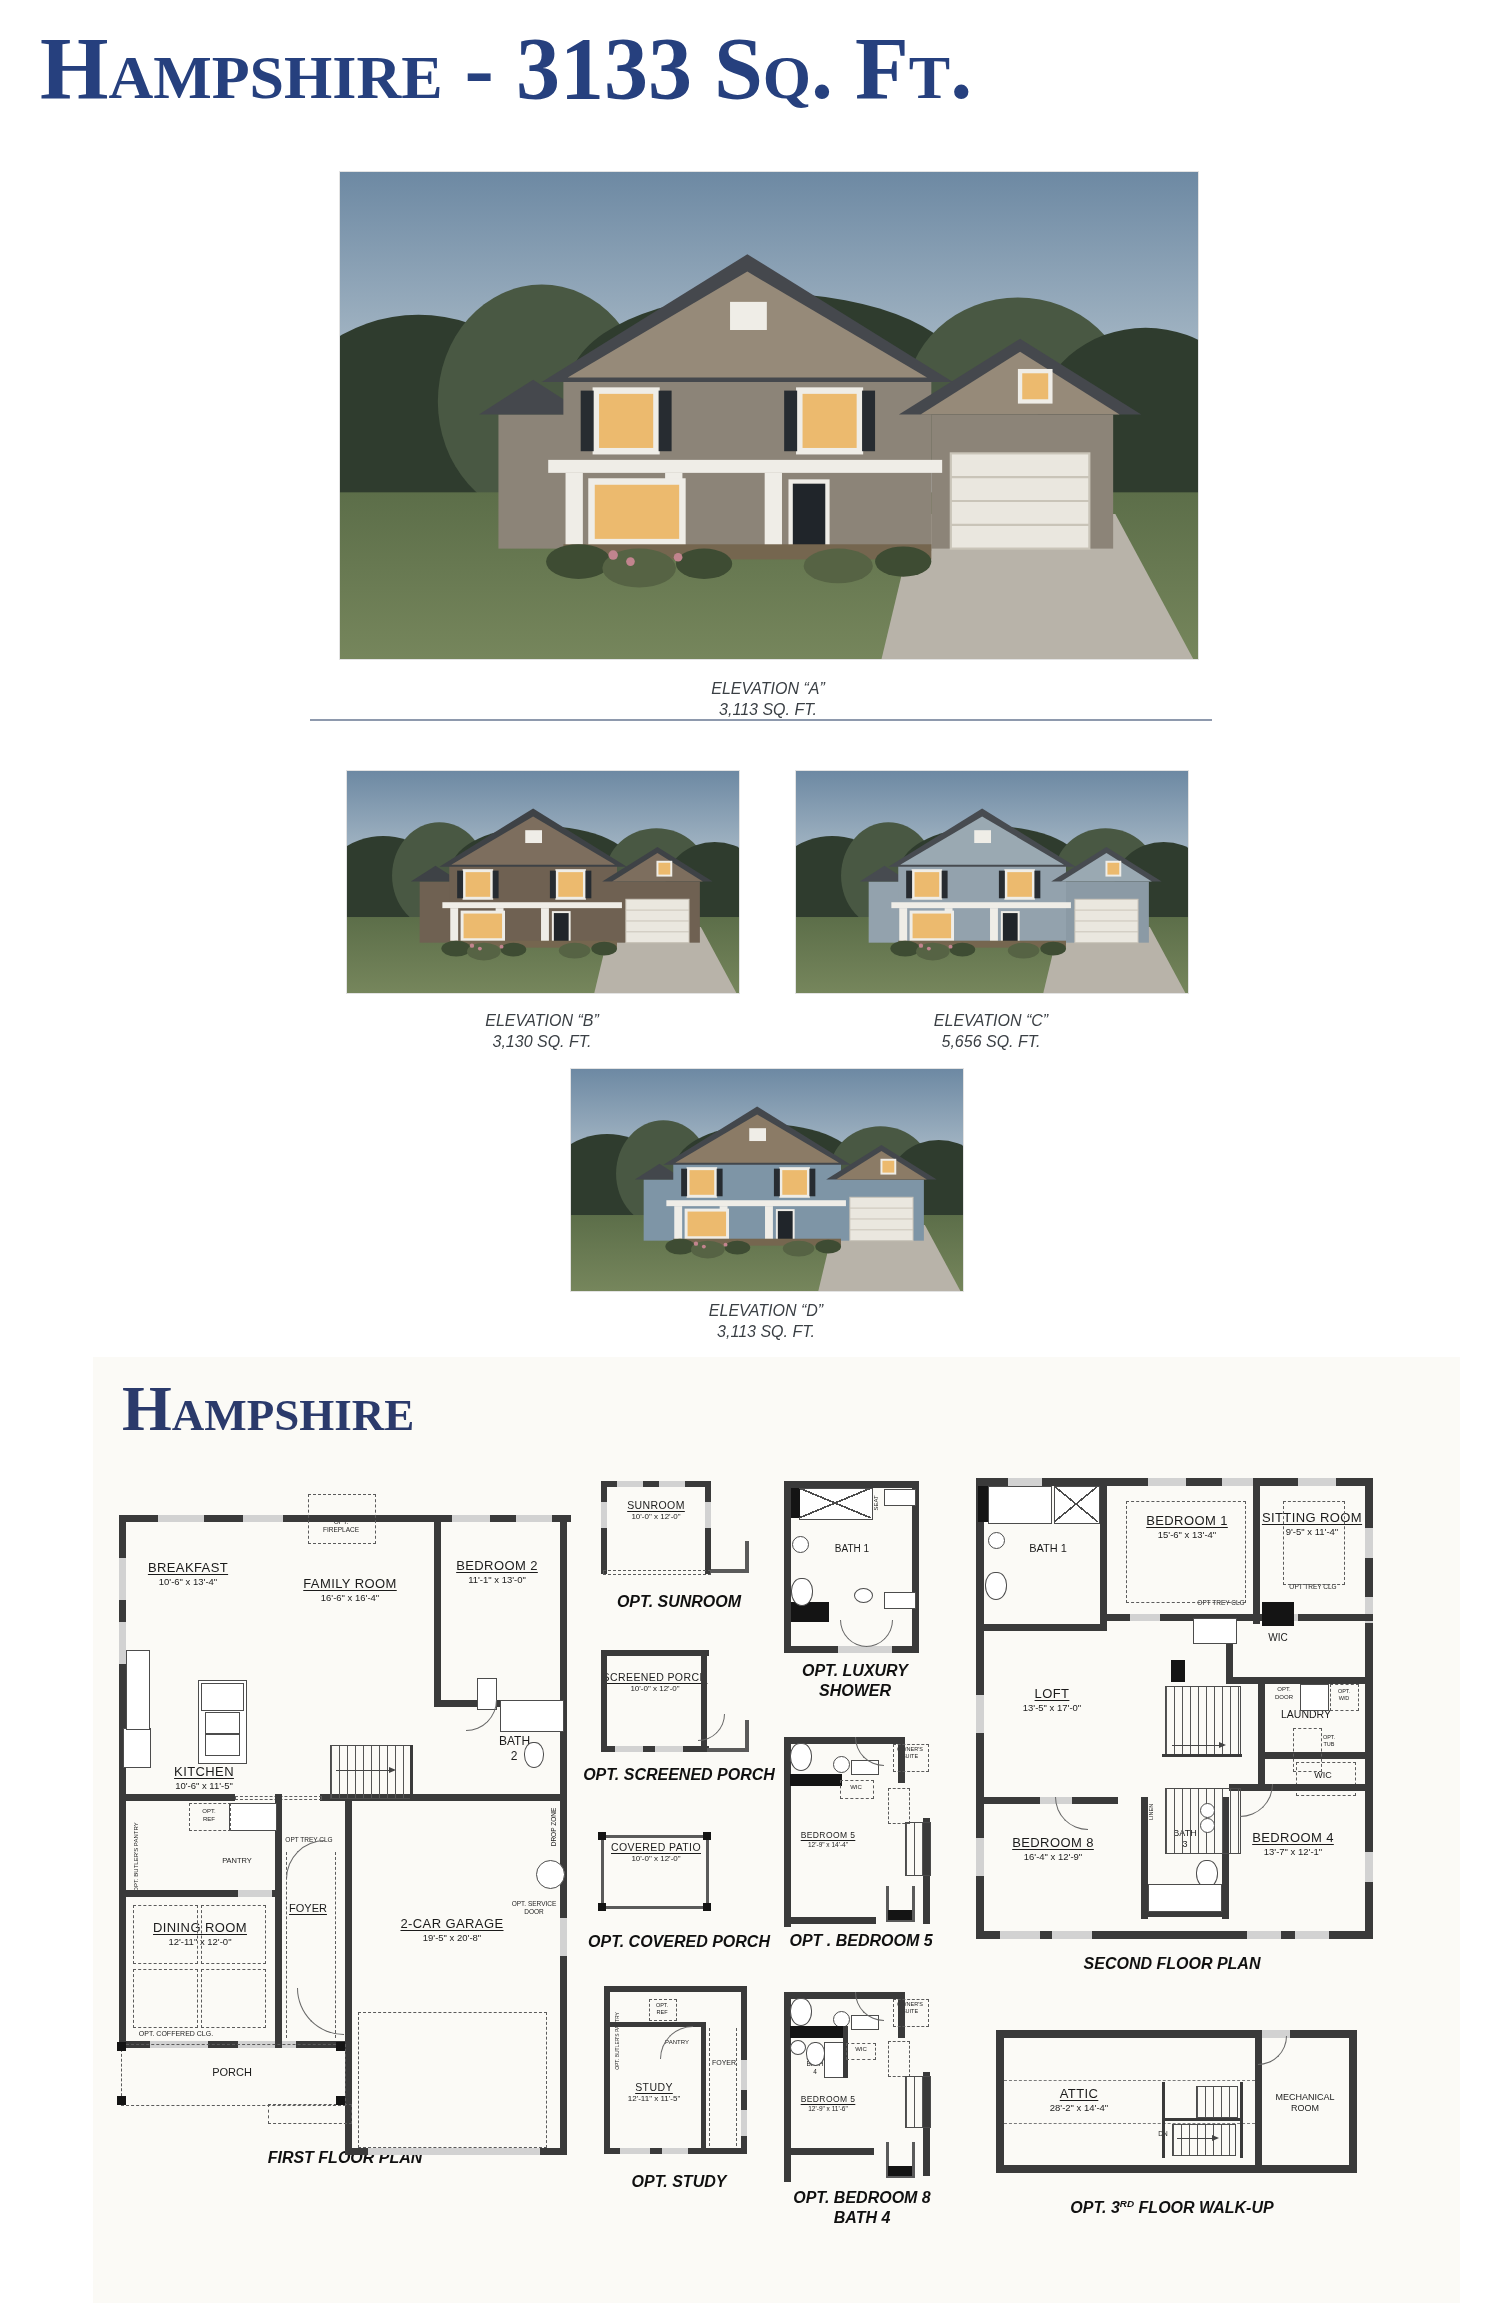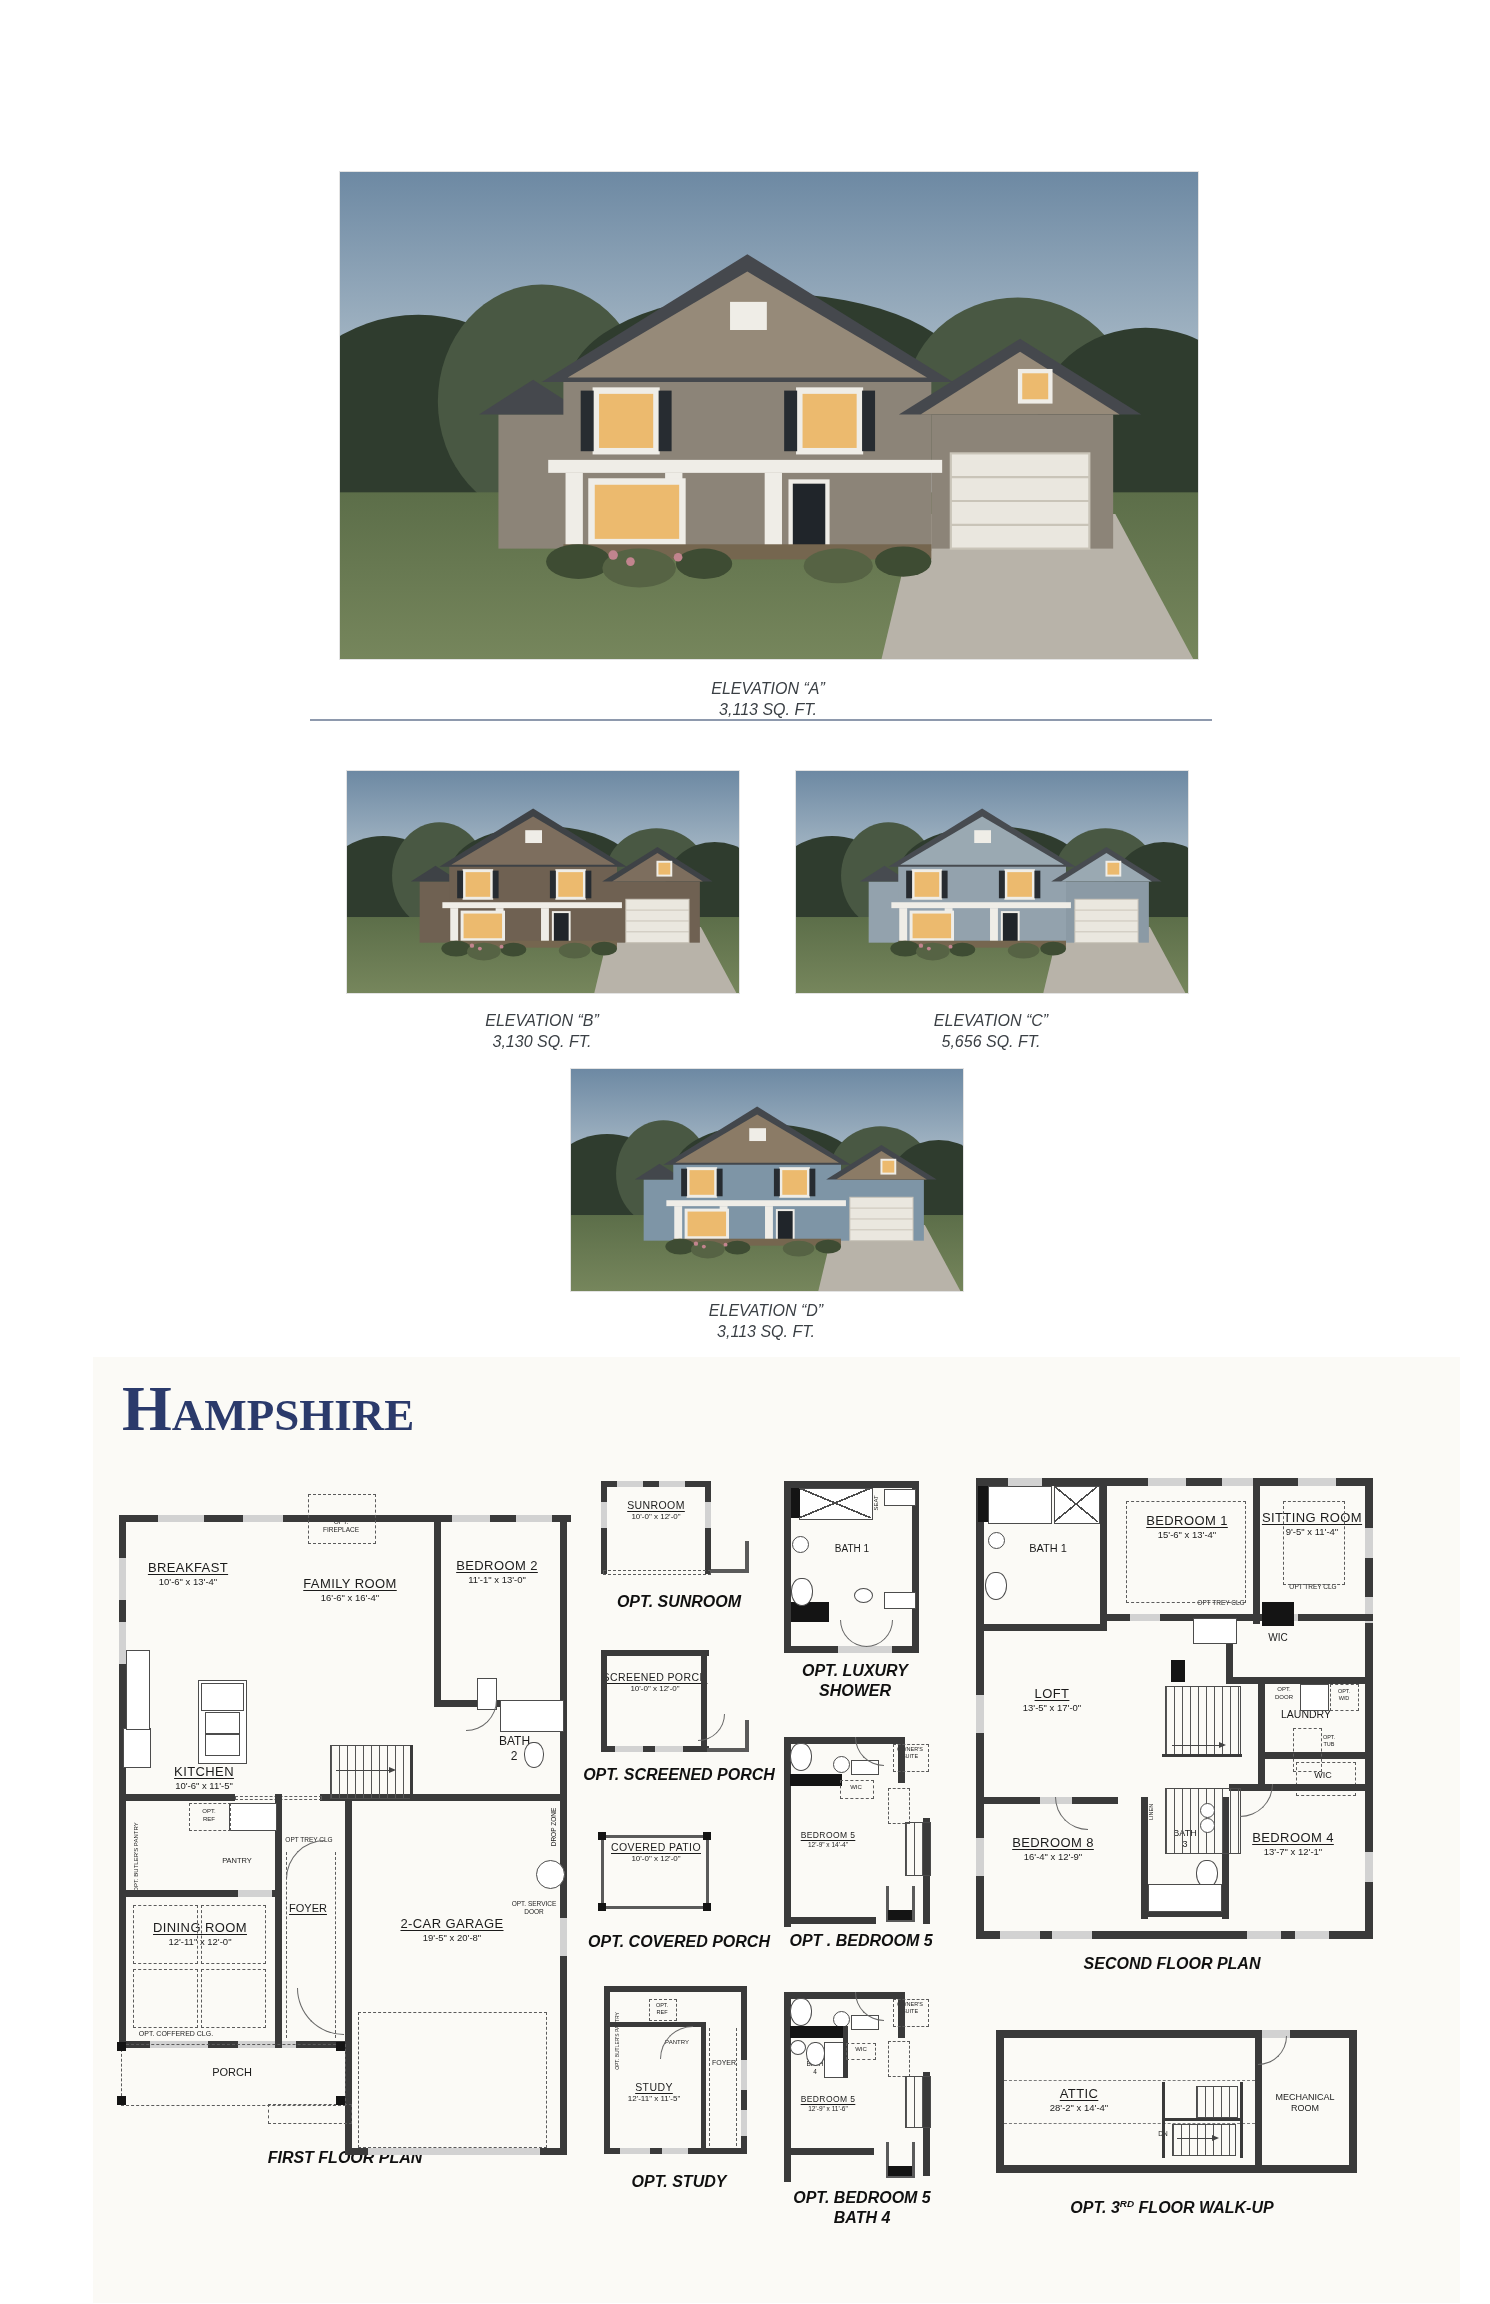--- a/index.html
+++ b/index.html
@@ -51,20 +51,21 @@
         white-space:nowrap;text-align:center;}
   .cap{position:absolute;transform:translateX(-50%);text-align:center;font-weight:bold;
        font-style:italic;font-size:16px;line-height:1.28;color:#101010;white-space:nowrap;}
   sup{font-size:.62em;}
 </style>
 </head>
 <body>
 
 <div class="page" id="page">
 
+  <div class="title">Hampshire - 3133 Sq. Ft.</div>
 
   <div class="photo" id="ph-a" style="left:339px;top:171px;width:858px;height:487px;"><svg viewBox="0 0 400 225" preserveAspectRatio="xMidYMid slice" width="100%" height="100%" xmlns="http://www.w3.org/2000/svg">
         <defs>
           <linearGradient id="ska" x1="0" y1="0" x2="0" y2="1">
             <stop offset="0" stop-color="#6d89a3"></stop>
             <stop offset="1" stop-color="#cfd9de"></stop>
           </linearGradient>
           <linearGradient id="gra" x1="0" y1="0" x2="0" y2="1">
             <stop offset="0" stop-color="#5c6e49"></stop>
             <stop offset="1" stop-color="#76865c"></stop>
@@ -393,21 +394,21 @@
     </div>
   <div class="tiny" style="left:815px;top:2060px;font-size:6.5px;">
     <span>BATH</span><br>
     <span>4</span></div>
   <div class="tiny" style="left:861px;top:2046px;font-size:6px;">WIC</div>
   <div class="tiny" style="left:864px;top:2017px;font-size:5px;">LINEN</div>
   <div class="tiny" style="left:910px;top:2001px;font-size:5.5px;">
     <span>OWNER'S</span><br>
     <span>SUITE</span></div>
   <div class="cap" style="left:862px;top:2188px;">
-    <span>OPT. BEDROOM 5</span><br>
+    <span>OPT. BEDROOM 8</span><br>
     <span>BATH 4</span></div>
 
   <div class="lab" style="left:1048px;top:1542px;font-size:11px;">BATH 1</div>
   <div class="rm" style="left:1187px;top:1513px;">
     <span class="n">BEDROOM 1</span>
     <span class="d">15'-6" x 13'-4"</span>
     </div>
   <div class="rm" style="left:1312px;top:1510px;">
     <span class="n">SITTING ROOM</span>
     <span class="d">9'-5" x 11'-4"</span>

